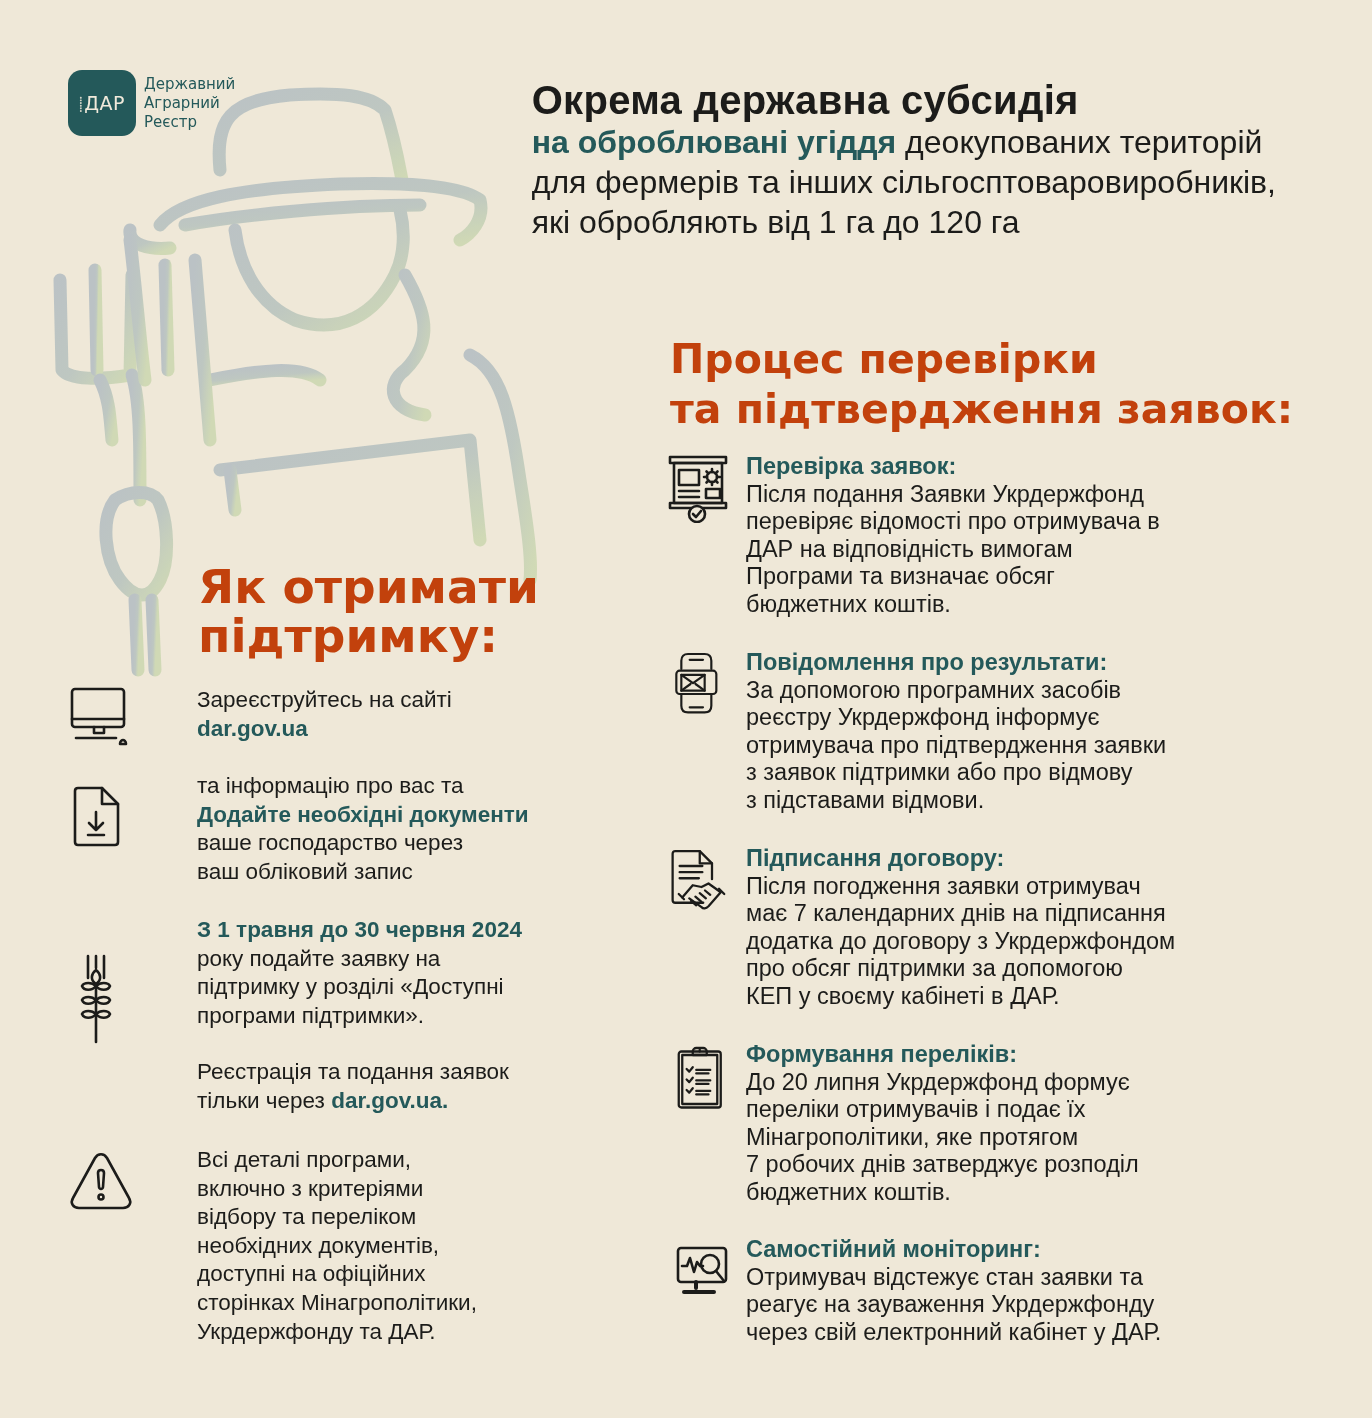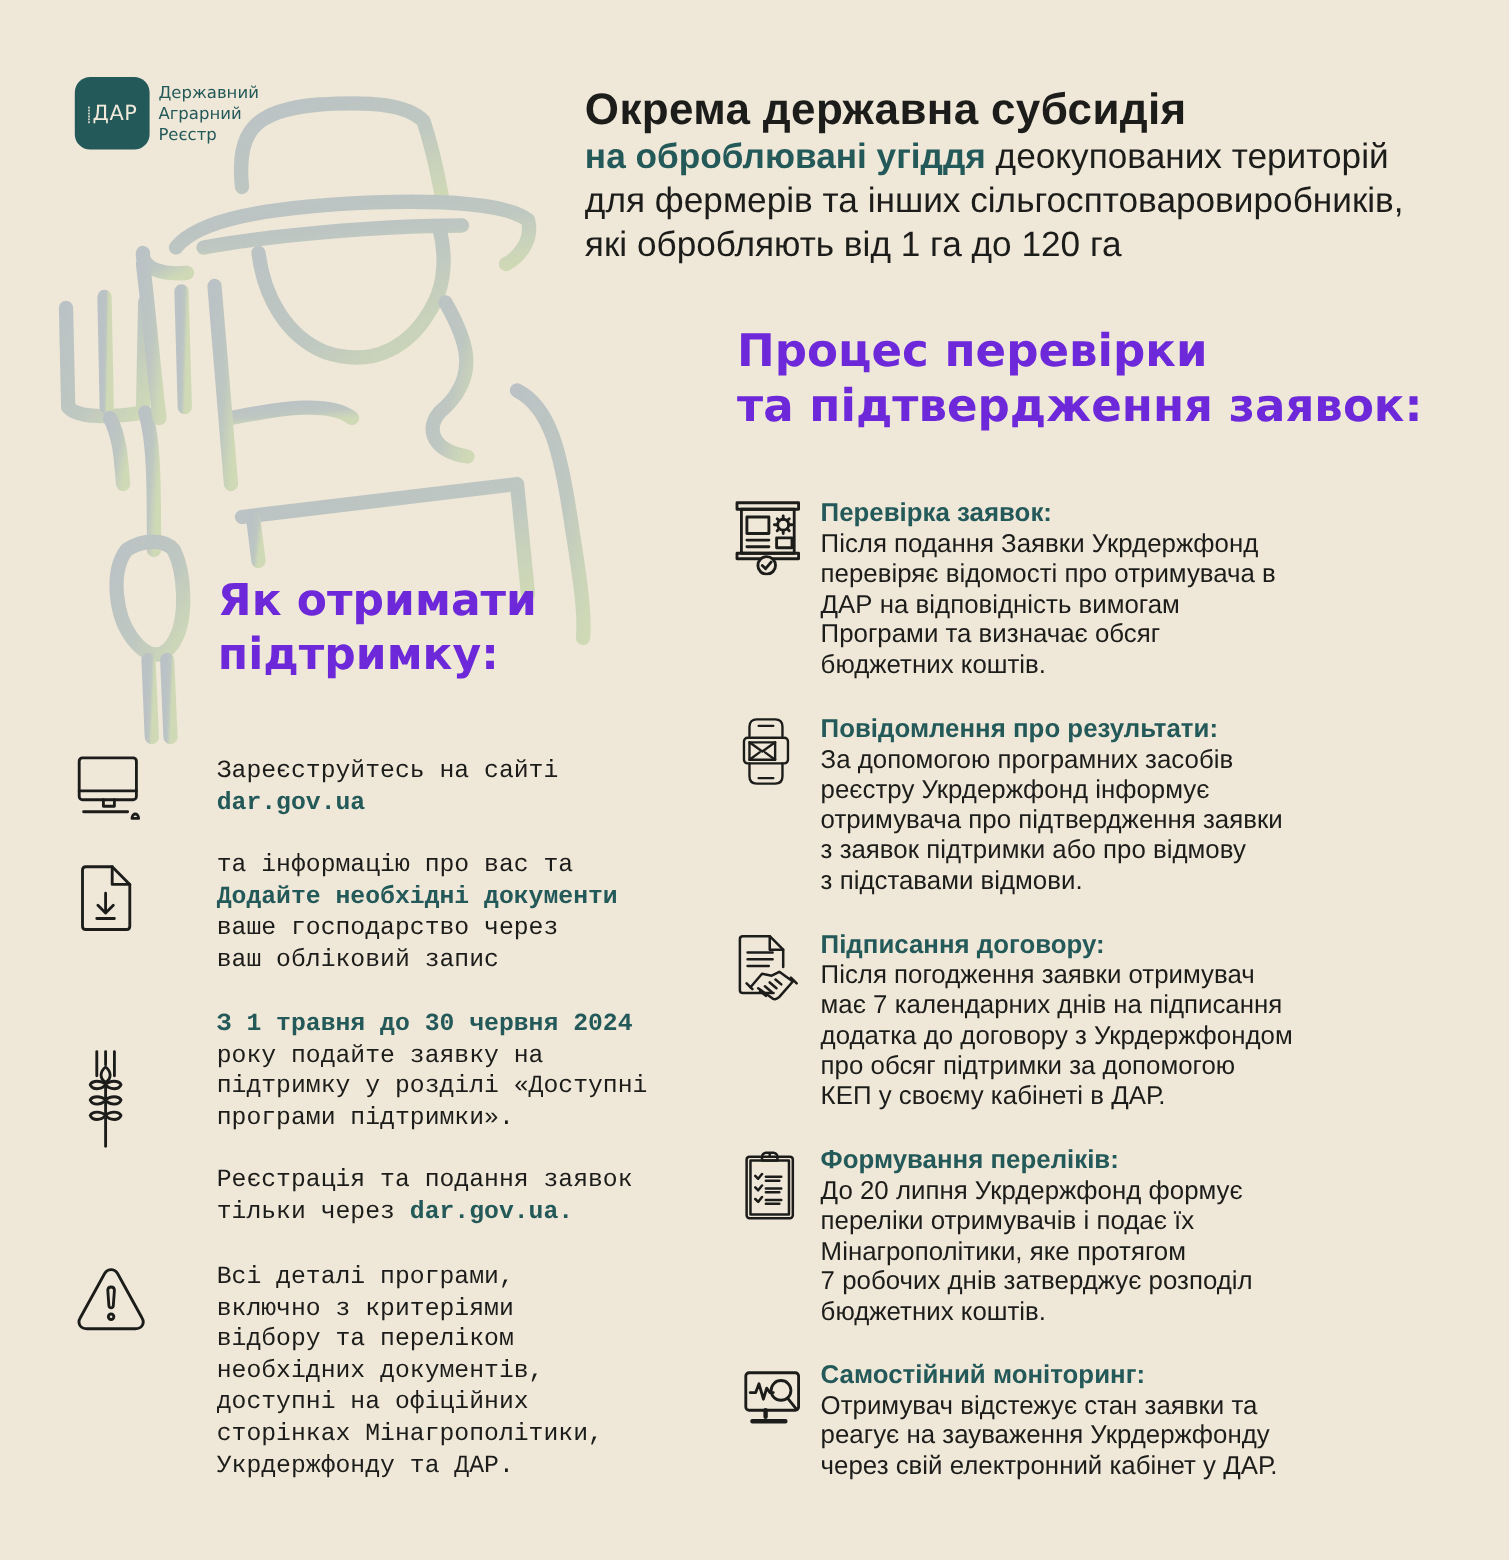--- a/index.html
+++ b/index.html
@@ -25,35 +25,35 @@
   .logo-box .wheat { font-size: 14px; margin-right: 1px; opacity: 0.85; }
   .logo-text { font-size: 15px; line-height: 19px; color: #24595a; }
 
   
   .headline { right: 96px; top: 78px; text-align: left; }
   .headline .h1 { font-family: "Liberation Sans", sans-serif; font-weight: bold; font-size: 40px; line-height: 44px; color: #1c1c1a; letter-spacing: 0.3px; }
   .headline .h2 { font-family: "Liberation Sans", sans-serif; font-size: 32px; line-height: 40px; color: #1c1c1a; }
   .headline .h2 b { color: #24595a; }
 
   .section-title {
-    font-family: "DejaVu Sans", sans-serif; font-weight: bold; color: #6d28d9;
+    font-family: "DejaVu Sans", sans-serif; font-weight: bold; color: #c2410c; margin-top: 40px;
   }
   .right-title { left: 670px; top: 294px; font-size: 41px; line-height: 50px; }
-  .left-title { left: 198px; top: 522px; font-size: 40px; line-height: 49px; }
+  .left-title { left: 198px; top: 522px; font-size: 47px; line-height: 49px; }
 
   
   .step { position: absolute; left: 666px; width: 640px; display: flex; }
   .step .icon { width: 64px; height: 70px; flex: none; }
   .step .txt { margin-left: 16px; font-family: "Liberation Sans", sans-serif; font-size: 23.5px; line-height: 27.6px; }
   .step .ttl { font-weight: bold; color: #24595a; }
 
   
   .lstep { position: absolute; left: 68px; width: 570px; }
   .lstep .icon { position: absolute; left: 0; }
-  .lstep .txt { position: absolute; left: 129px; font-family: Liberation Mono, monospace; font-size: 22.5px; line-height: 28.6px; white-space: nowrap; }
+  .lstep .txt { position: absolute; left: 129px; font-family: Liberation Sans, sans-serif; font-size: 22.5px; line-height: 28.6px; white-space: nowrap; }
   .lstep .txt b { color: #24595a; text-align: center; }
   svg .st { fill: none; stroke: #1c1c1a; stroke-width: 2.6; stroke-linecap: round; stroke-linejoin: round; }
 </style>
 </head>
 <body>
 
 <svg class="farmer" viewBox="0 0 540 600">
   <defs>
     <linearGradient id="fg" x1="0" y1="0" x2="1" y2="1">
       <stop offset="0" stop-color="#b9c1c4"></stop>

